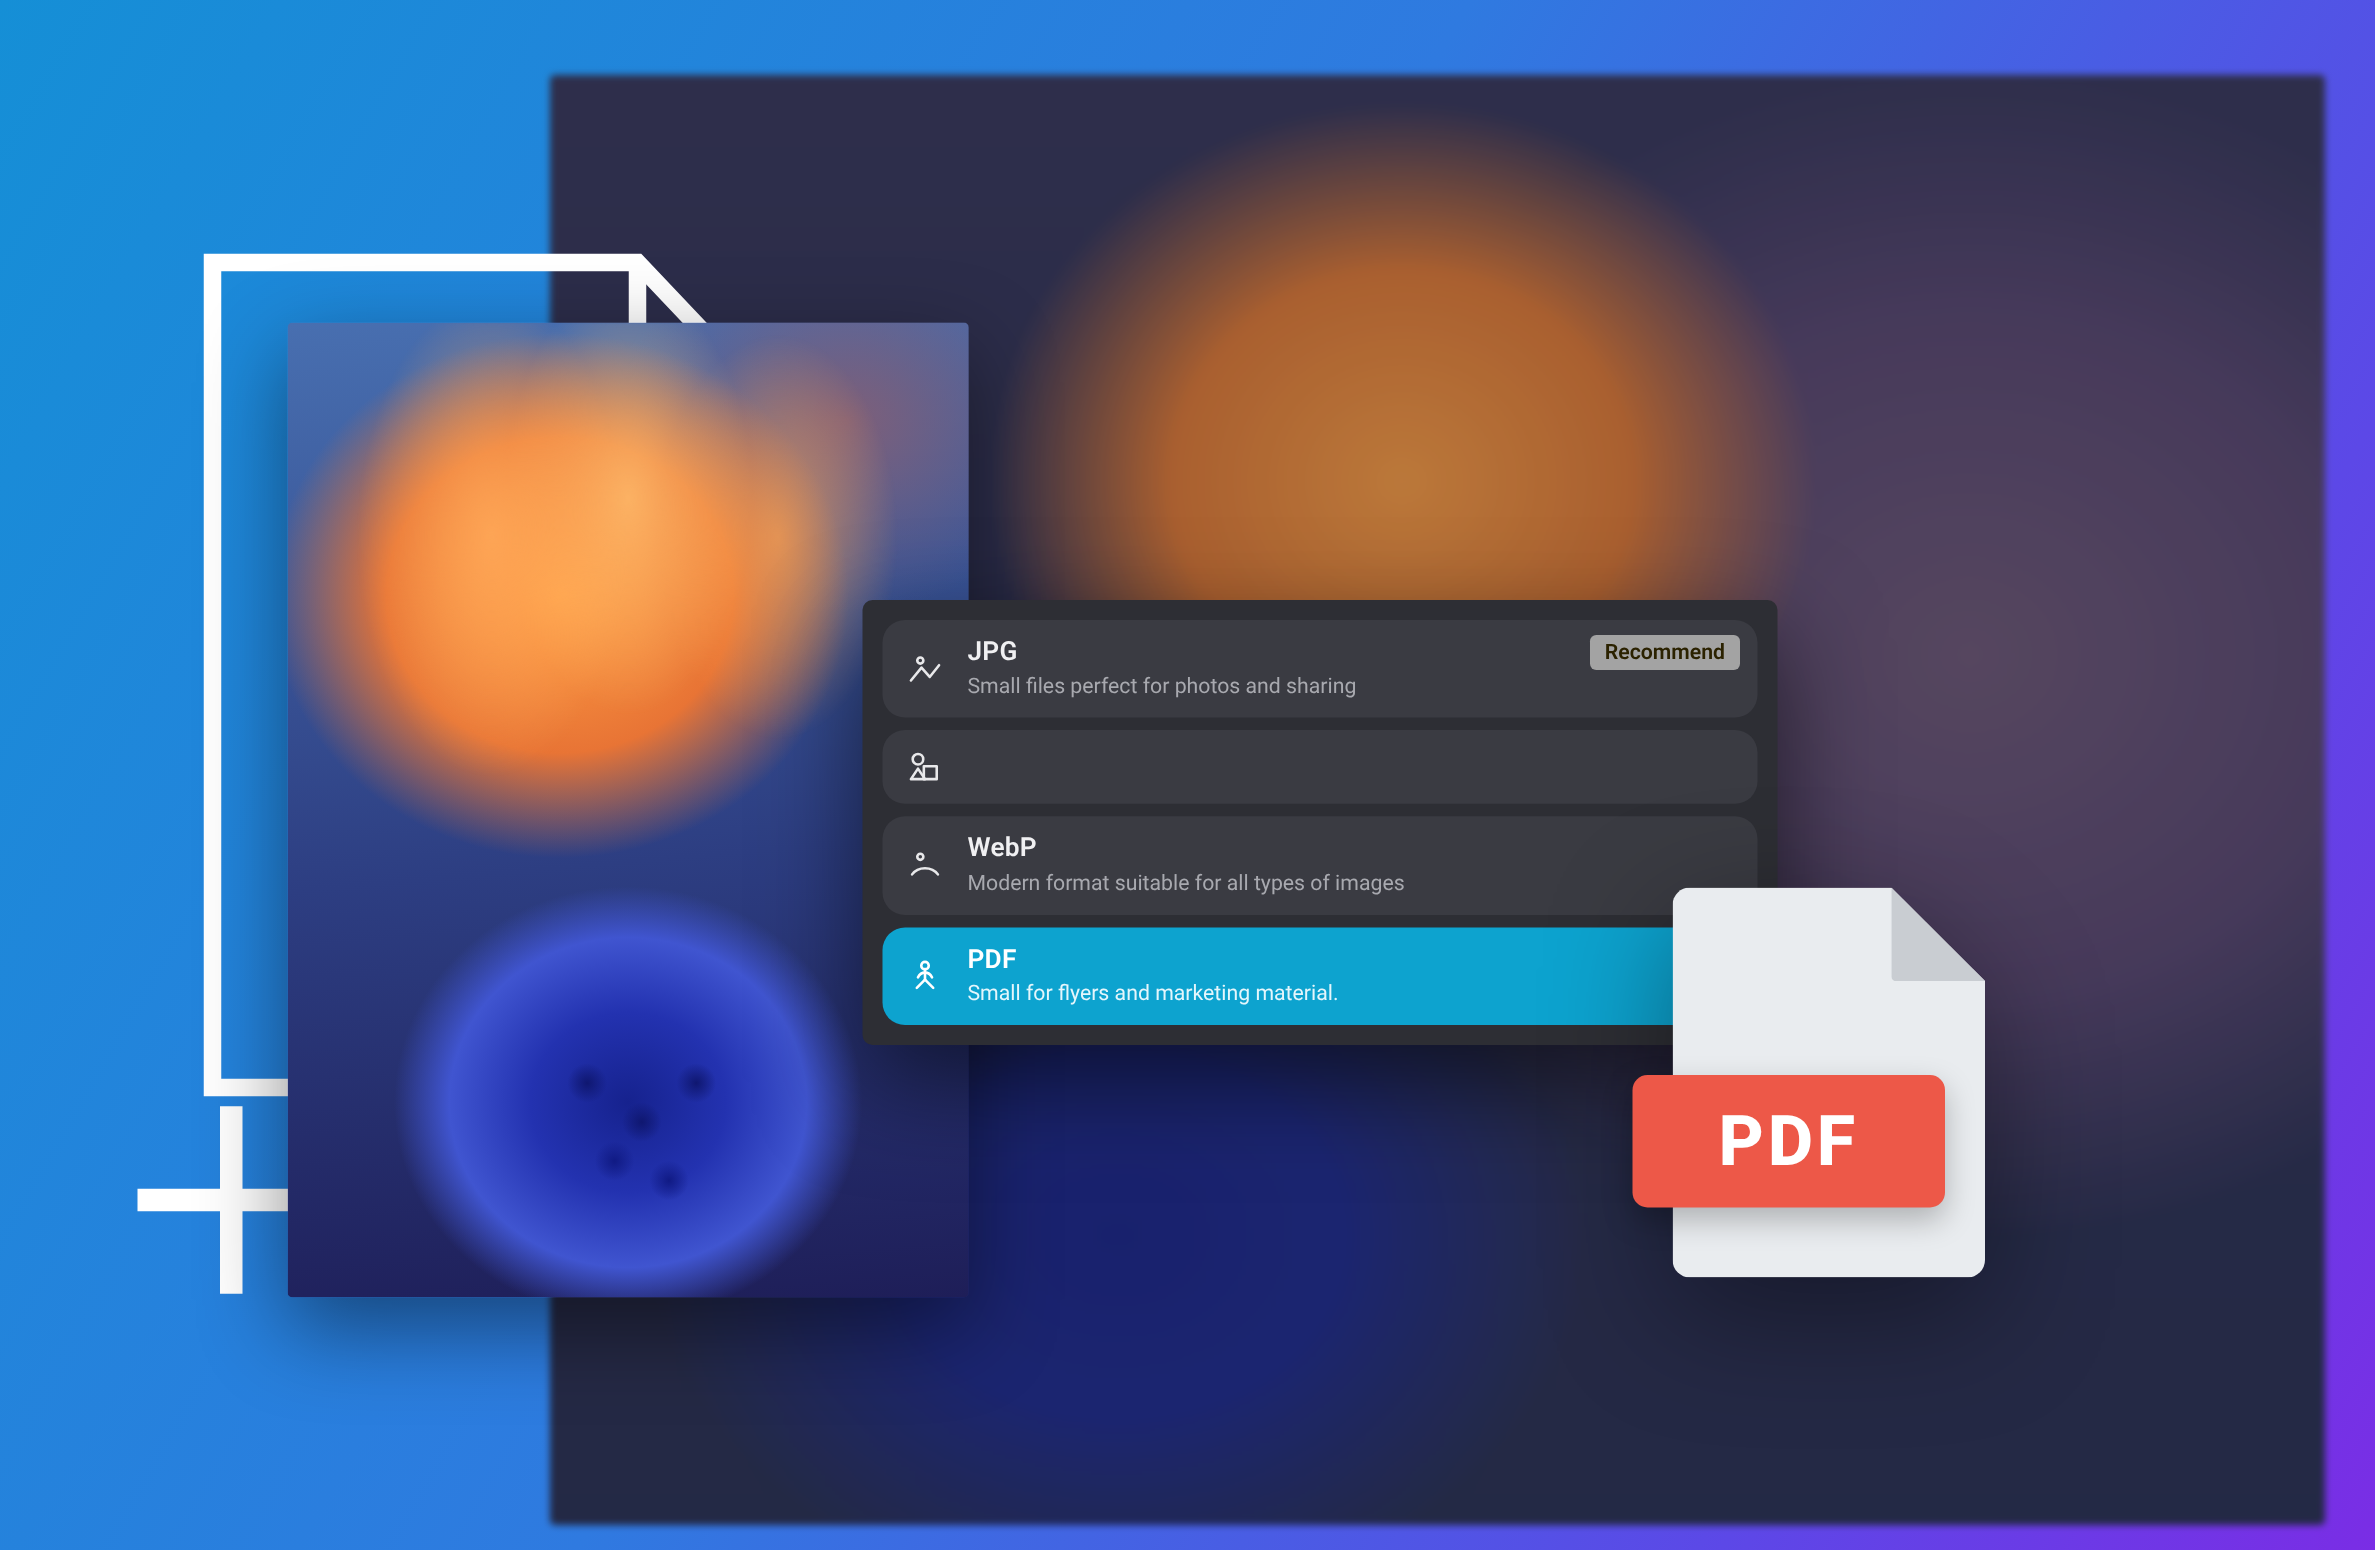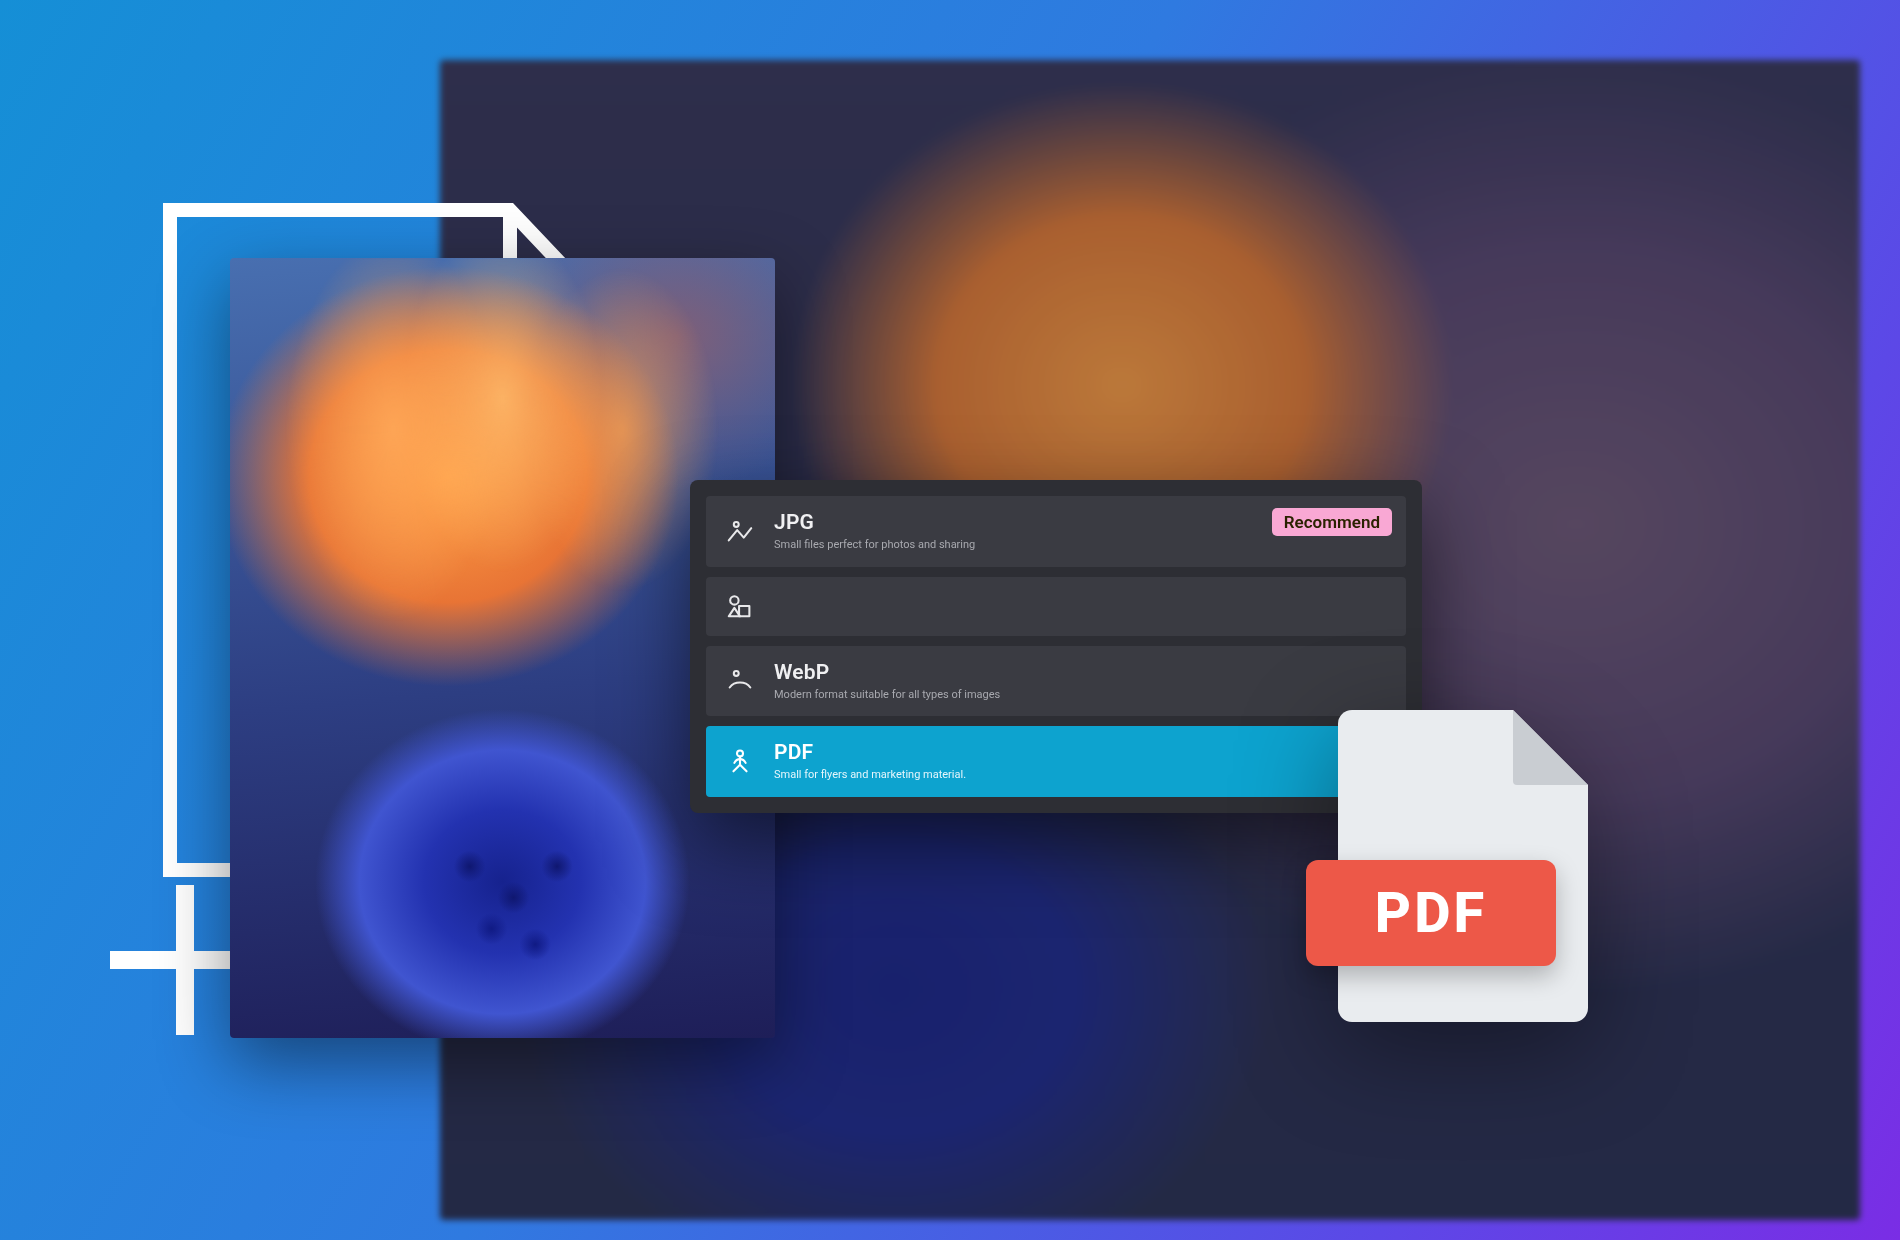--- a/index.html
+++ b/index.html
@@ -95,21 +95,21 @@
     display: flex;
     flex-direction: column;
     gap: 10px;
   }
   .option {
     position: relative;
     display: flex;
     align-items: center;
     gap: 18px;
     background: #3a3b42;
-    border-radius: 4px;
+    border-radius: 18px;
     padding: 13px 18px 14px 18px;
     cursor: pointer;
   }
   .option .icon {
     width: 32px;
     height: 32px;
     flex: 0 0 32px;
     display: flex;
     align-items: center;
     justify-content: center;
@@ -121,35 +121,35 @@
     gap: 2px;
     line-height: 1.3;
   }
   .option .name {
     font-size: 21px;
     font-weight: 600;
     color: #f0f0f2;
     letter-spacing: 0.2px;
   }
   .option .desc {
-    font-size: 11px;
+    font-size: 17px;
     color: #a8a9af;
   }
   .option.selected {
     background: #0da3cf;
   }
   .option.selected .name { color: #ffffff; }
   .option.selected .desc { color: #e4f6fc; }
   .option.selected .icon { color: #ffffff; }
 
   .badge {
     position: absolute;
     right: 14px;
     top: 12px;
-    background: #f9a8d4;
+    background: #a3a3a3;
     color: #2b2200;
     font-weight: 600;
     font-size: 17px;
     padding: 4px 12px;
     border-radius: 5px;
   }
 
   
   .pdf-file {
     position: absolute;

